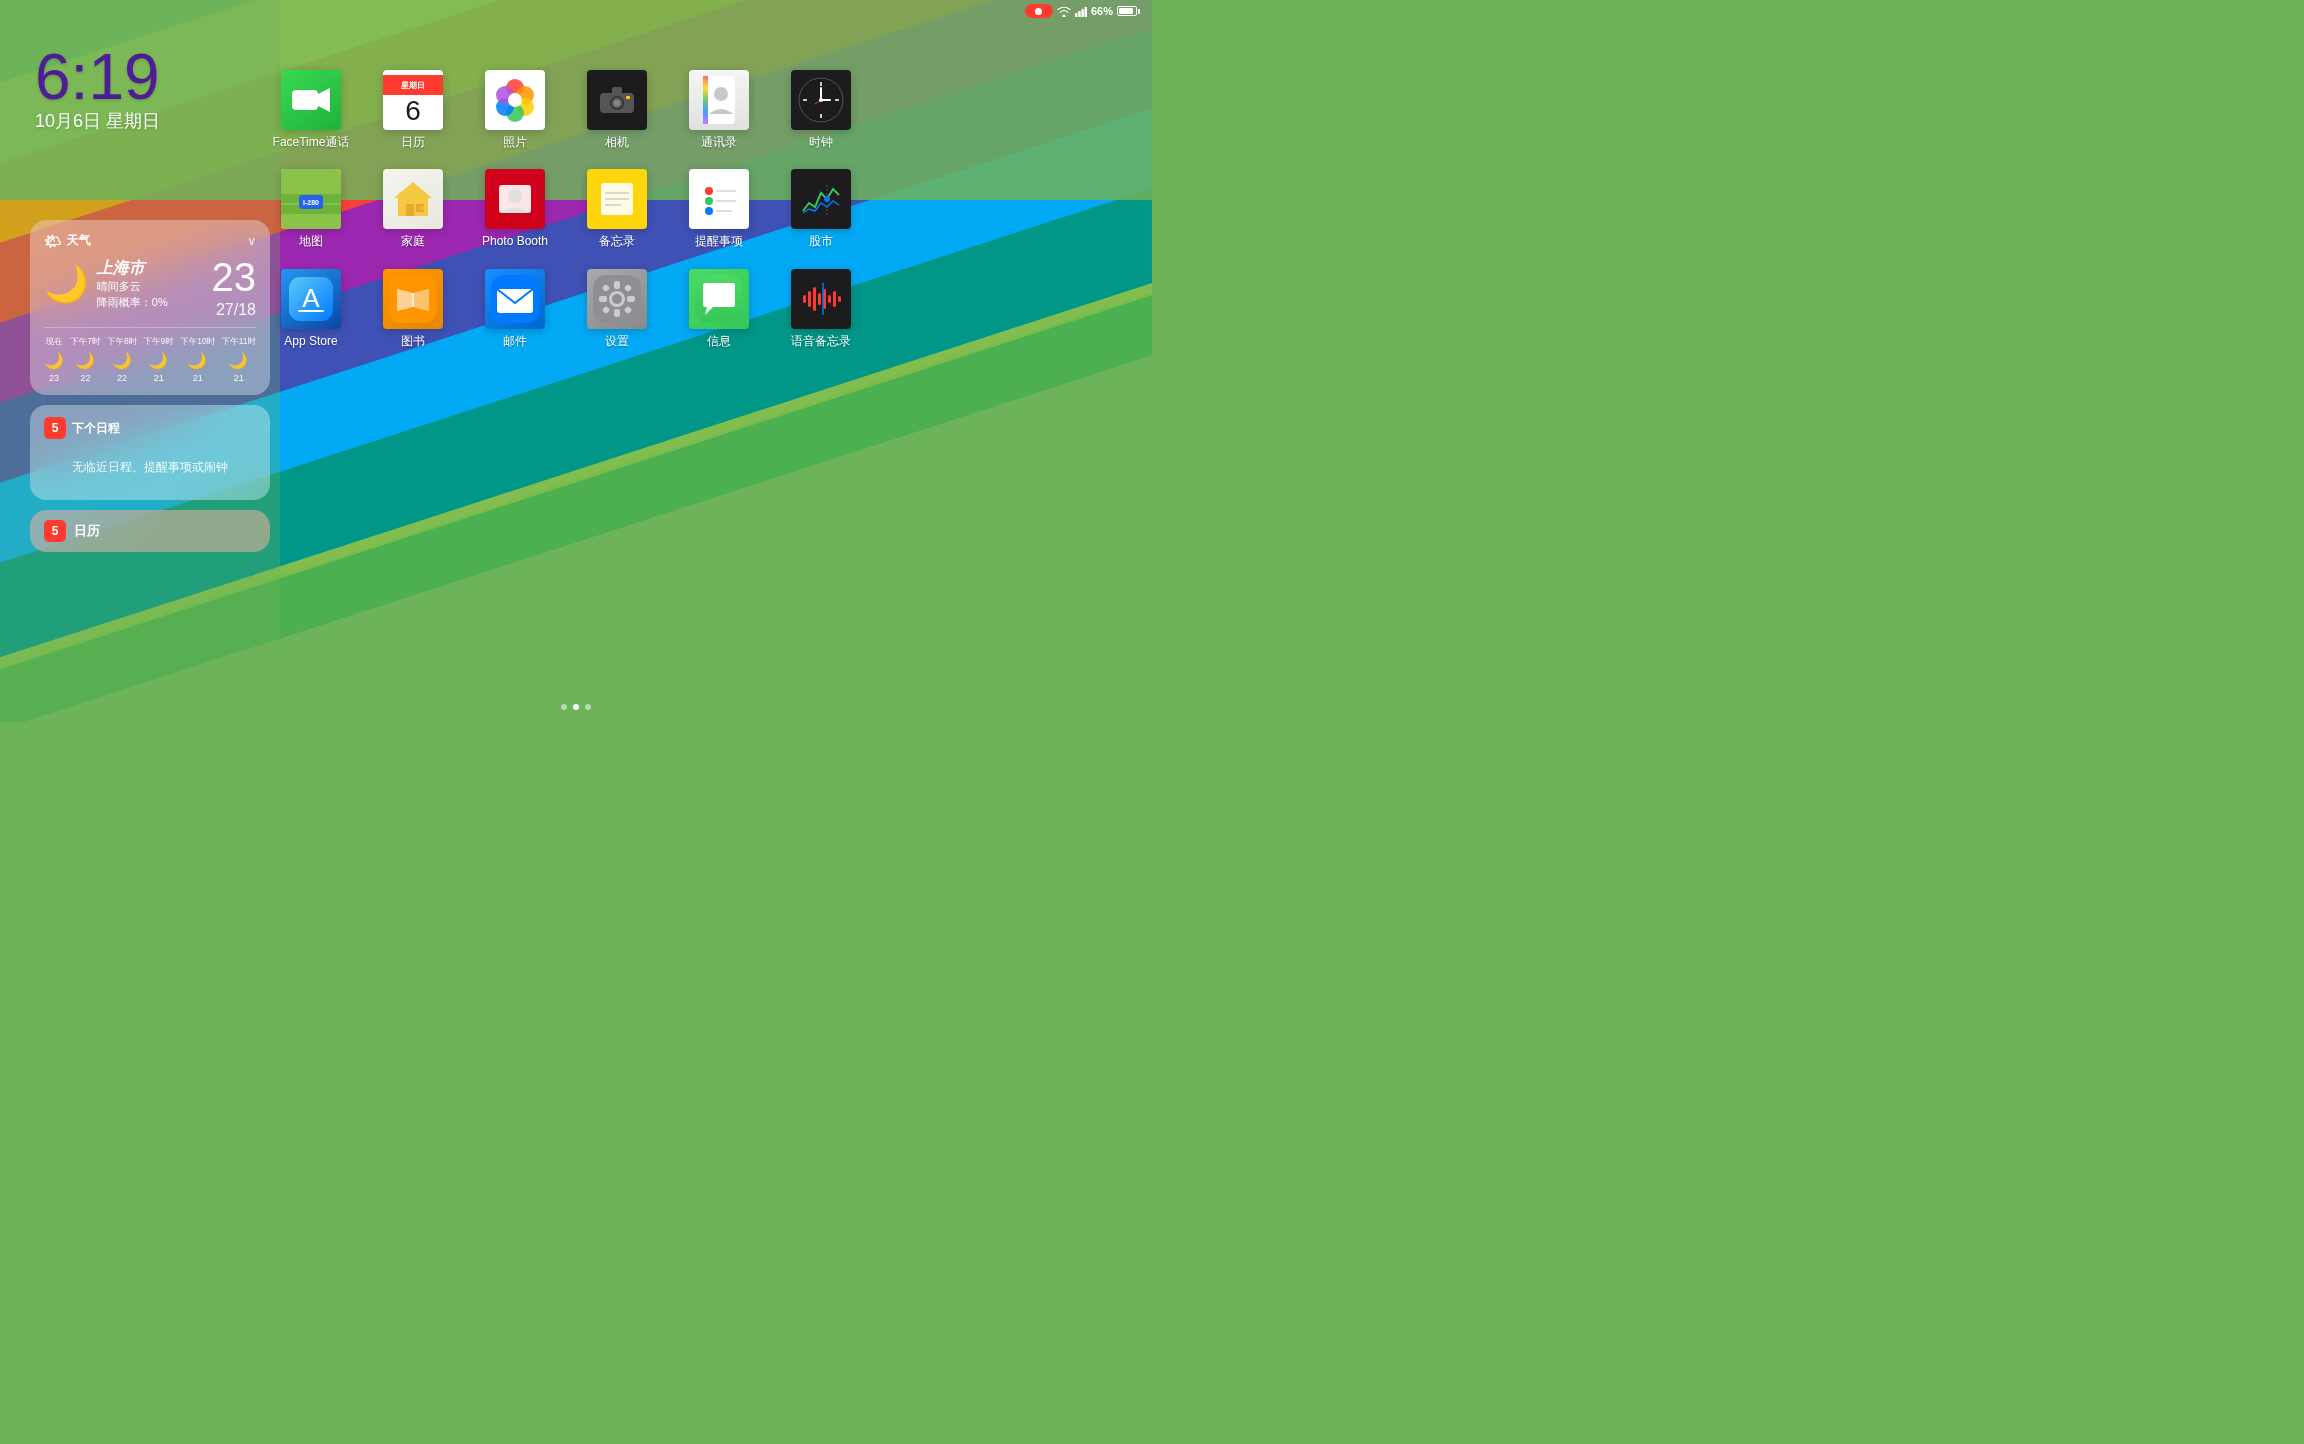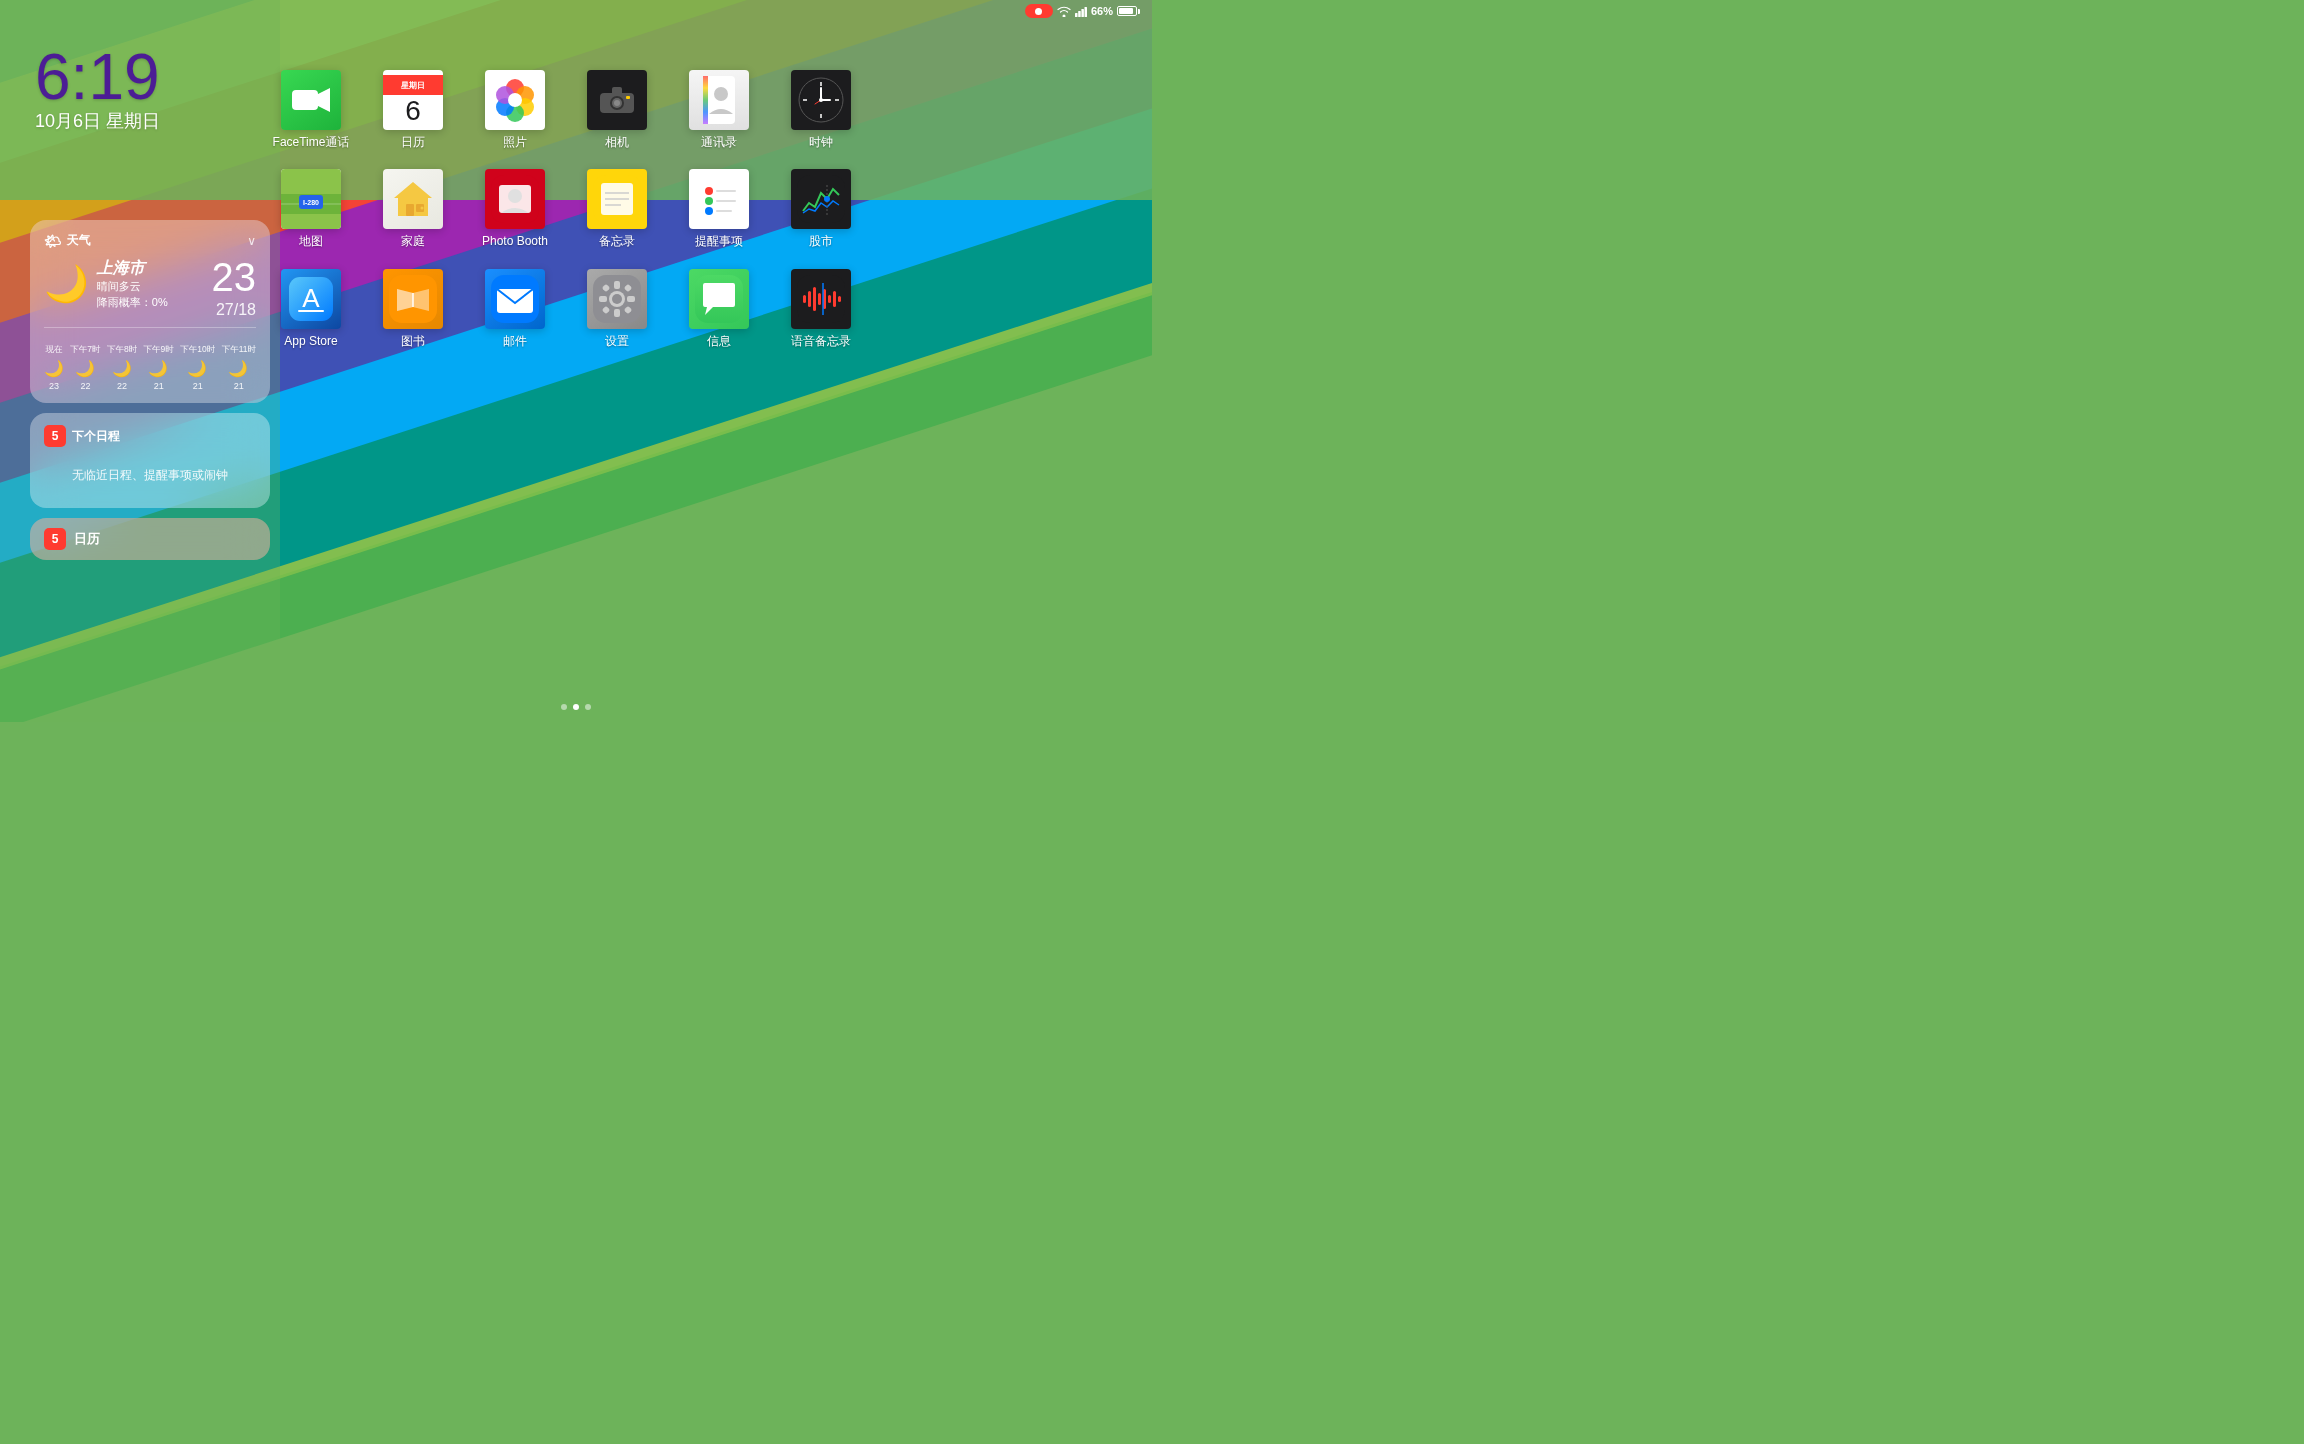--- a/index.html
+++ b/index.html
@@ -167,21 +167,21 @@
     }
     .weather-temp-range {
       font-size: 16px;
       text-align: right;
       margin-top: 4px;
       color: rgba(255,255,255,0.9);
     }
     .weather-hourly {
       display: flex;
       justify-content: space-between;
-      padding-top: 16px;
+      padding-top: 8px;
       border-top: 1px solid rgba(255,255,255,0.3);
     }
     .hourly-item {
       display: flex;
       flex-direction: column;
       align-items: center;
       gap: 3px;
       font-size: 9px;
       color: rgba(255,255,255,0.9);
     }

